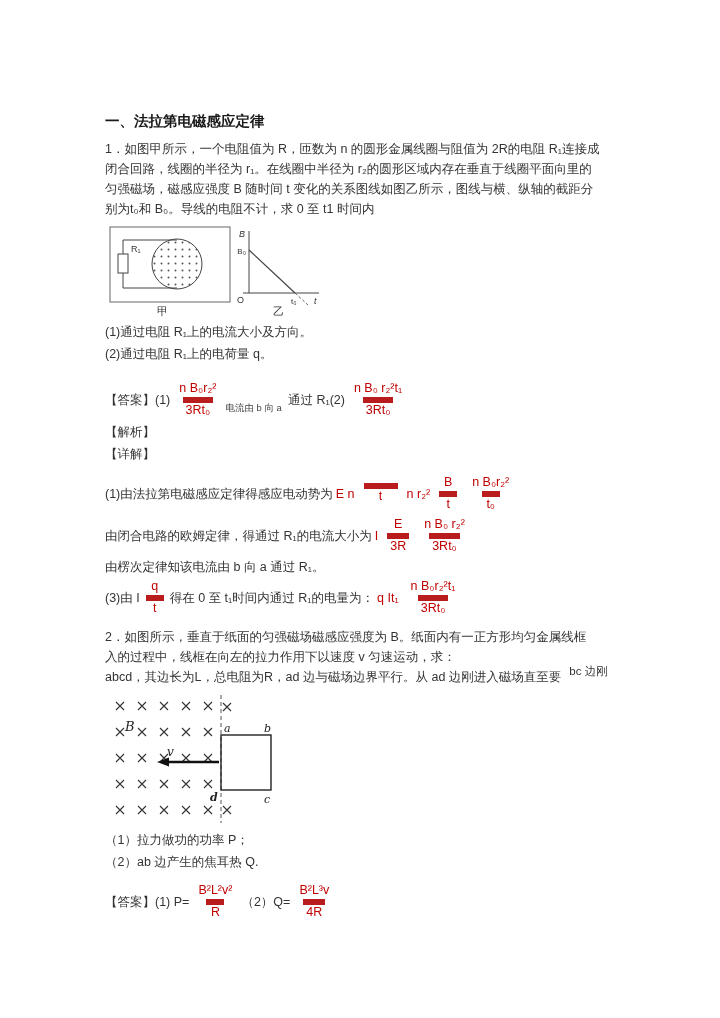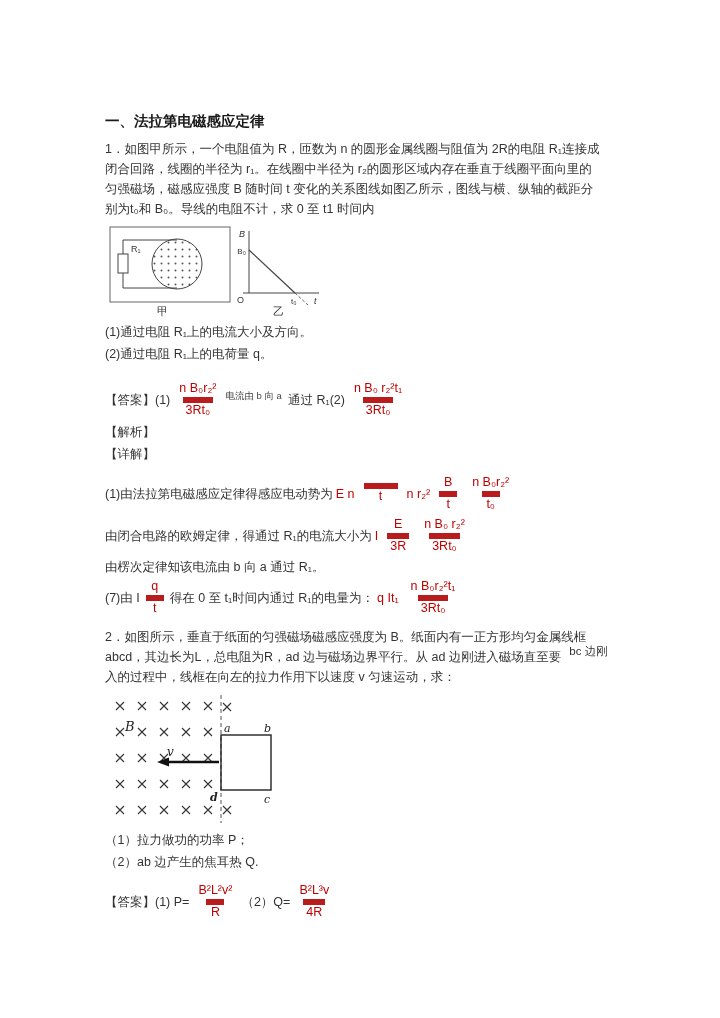--- a/index.html
+++ b/index.html
@@ -15,21 +15,21 @@
   .para{margin:0;}
   .fig{display:block;margin:6px 0 4px 4px;}
   .fline{display:flex;align-items:center;min-height:42px;white-space:nowrap;}
   .fline .t{color:#333;font-size:12.5px;}
   .formula{color:#c00000;font-size:12.5px;margin:0 3px;}
   .frac{display:inline-flex;flex-direction:column;align-items:center;text-align:center;
         line-height:1.25;margin:0 6px;color:#c00000;font-size:12.5px;}
   .frac .num{padding:0 3px;min-width:12px;}
   .frac .den{border-top:6px solid #b91c1c;padding:0 3px;min-width:12px;}
   .frac.wide .num,.frac.wide .den{min-width:28px;}
-  .note{font-size:9.5px;color:#444;align-self:flex-end;margin:0 6px 18px 0;}
+  .note{font-size:9.5px;color:#444;align-self:flex-end;margin:0 6px 6px 0;}
   .raised{position:relative;top:-6px;font-size:11.5px;margin-left:8px;}
   .marker{font-weight:500;color:#222;}
   .gap-lg{margin-top:14px;}
   .gap-md{margin-top:8px;}
   .gap-xl{margin-top:8px;}
   .serif-i{font-style:italic;font-family:"DejaVu Serif","Liberation Serif",serif;}
 </style>
 </head>
 <body>
 
@@ -119,37 +119,37 @@
     </span>
     <span class="frac">
       <span class="num">n B₀ r₂²</span>
       <span class="den">3Rt₀</span>
     </span>
   </div>
 
   <div class="line">由楞次定律知该电流由 b 向 a 通过 R₁。</div>
 
   <div class="fline">
-    <span class="t">(7)由 I</span>
+    <span class="t">(3)由 I</span>
     <span class="frac">
       <span class="num">q</span>
       <span class="den">t</span>
     </span>
     <span class="t">得在 0 至 t₁时间内通过 R₁的电量为：</span>
     <span class="formula">q It₁</span>
     <span class="frac">
       <span class="num">n B₀r₂²t₁</span>
       <span class="den">3Rt₀</span>
     </span>
   </div>
 
   <div class="para gap-xl">
     <div class="line">2．如图所示，垂直于纸面的匀强磁场磁感应强度为 B。纸面内有一正方形均匀金属线框</div>
+    <div class="line">入的过程中，线框在向左的拉力作用下以速度 v 匀速运动，求：</div>
     <div class="line"><span>abcd，其边长为L，总电阻为R，ad 边与磁场边界平行。从 ad 边刚进入磁场直至要</span><span class="raised">bc 边刚</span></div>
-    <div class="line">入的过程中，线框在向左的拉力作用下以速度 v 匀速运动，求：</div>
   </div>
 
   <svg class="fig" width="185" height="132" viewBox="0 0 185 132">
     <defs>
       <pattern id="crosses" width="22" height="26" patternUnits="userSpaceOnUse">
         <path d="M7 9 L15 17 M7 17 L15 9" stroke="#333" stroke-width="1.1"></path>
       </pattern>
     </defs>
     <rect x="0" y="0" width="112" height="132" fill="url(#crosses)"></rect>
     <path d="M114 10 L122 18 M114 18 L122 10" stroke="#333" stroke-width="1.1"></path>

